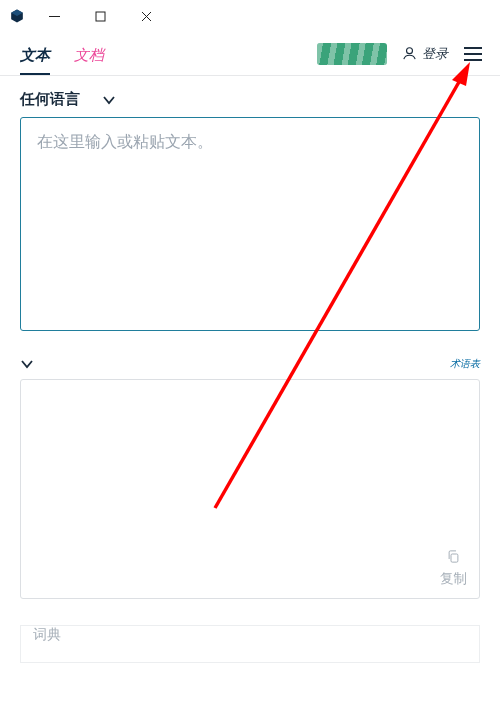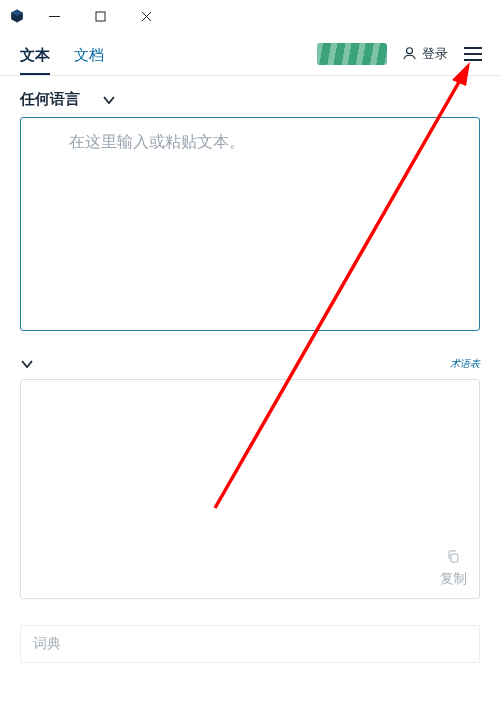--- a/index.html
+++ b/index.html
@@ -5,50 +5,50 @@
   * { box-sizing: border-box; margin: 0; padding: 0; font-family: -apple-system, BlinkMacSystemFont, "Segoe UI", Arial, sans-serif; }
   body { width: 500px; height: 717px; background: #fff; overflow: hidden; position: relative; }
   
   .titlebar { height: 32px; display: flex; align-items: center; padding: 0 0 0 10px; }
   .titlebar .logo { width: 14px; height: 14px; margin-right: 7px; }
   .titlebar .title { font-size: 12.5px; color: #333; flex: 1; }
   .tb-ctrls { display: flex; height: 100%; }
   .tb-btn { width: 46px; height: 32px; display: flex; align-items: center; justify-content: center; }
   .tb-btn svg { width: 11px; height: 11px; }
 
-  .toolbar { height: 44px; display: flex; align-items: center; padding: 0 16px 0 20px; border-bottom: 1px solid #e7e8ea; }
+  .toolbar { height: 44px; display: flex; align-items: center; padding: 0 16px 0 20px; border-bottom: 1px solid #e7e8ea; font-style: italic; }
   .tabs { display: flex; gap: 24px; height: 100%; align-items: flex-end; }
-  .tab { font-size: 15px; color: #0369a1; padding-bottom: 8px; border-bottom: 2px solid transparent; font-weight: 500; }
+  .tab { font-size: 15px; color: #ec4899; padding-bottom: 8px; border-bottom: 2px solid transparent; font-weight: 500; }
   .tab.active { color: #0f2b46; border-bottom-color: #0f2b46; font-weight: 700; }
   .sp { flex: 1; }
   .badge { width: 70px; height: 22px; background: #3aa37a; border-radius: 3px; margin-right: 14px; position: relative; overflow: hidden; }
   .badge::after{ content:""; position:absolute; inset:0; background: repeating-linear-gradient(100deg, rgba(255,255,255,0.35) 0 6px, transparent 6px 14px); }
   .login { display: flex; align-items: center; gap: 4px; margin-right: 14px; }
   .login svg { width: 17px; height: 17px; }
   .login span { font-size: 13px; color: #1a2b3c; }
   .hamburger { width: 22px; height: 22px; display:flex; align-items:center; justify-content:center; }
 
   .lang-row { display: flex; align-items: center; padding: 14px 20px 8px; gap: 10px; }
   .lang-sel { display: flex; align-items: center; gap: 22px; font-size: 15px; font-weight: 700; color: #1a2b3c; }
   .lang-sel svg { width: 14px; height: 14px; }
   .right-link { font-size: 10px; color: #0369a1; font-style: italic; }
 
-  .inbox { margin: 0 20px 8px; border: 1.5px solid #207e9c; border-radius: 3px; height: 214px; padding-left: 32px; }
+  .inbox { margin: 0 20px 8px; border: 1.5px solid #207e9c; border-radius: 3px; height: 214px; }
   .inbox textarea { width: 100%; height: 100%; border: none; outline: none; resize: none; padding: 14px 16px; font-size: 16px; color: #333; font-family: inherit; background: transparent; }
   .inbox textarea::placeholder { color: #9ba5b0; }
 
   .outrow { display:flex; align-items:center; padding: 18px 20px 8px; }
   .outsel { display:flex; align-items:center; gap:12px; font-size:15px; font-weight:700; color:#1a2b3c; }
   .outsel svg{ width:14px; height:14px }
 
   .outbox { margin: 0 20px; border: 1px solid #dcdfe3; border-radius: 3px; height: 220px; position: relative; background: #fff; }
   .copy { position: absolute; right: 12px; bottom: 10px; display: flex; align-items: center; gap: 6px; color: #a6afb8; font-size: 13.5px; flex-direction: column; }
   .copy svg { width: 15px; height: 15px; }
 
-  .dict { margin: 26px 20px 0; height: 38px; border: 1px solid #eceef0; background: #fff; display: flex; align-items: center; padding: 0 12px; color: #a6afb8; font-size: 14px; }
+  .dict { margin: 26px 20px 0; height: 38px; border: 1px solid #eceef0; background: #fff; display: flex; align-items: flex-start; padding: 0 12px; color: #a6afb8; font-size: 14px; }
 
   .arrow-overlay { position: absolute; left: 0; top: 0; width: 500px; height: 717px; pointer-events: none; }
 </style>
 </head>
 <body>
 
 <div class="titlebar">
   <span class="logo">
     <svg viewBox="0 0 24 24">
         <polygon points="12,1 22,6.5 22,17.5 12,23 2,17.5 2,6.5" fill="#0f2b46"></polygon>

